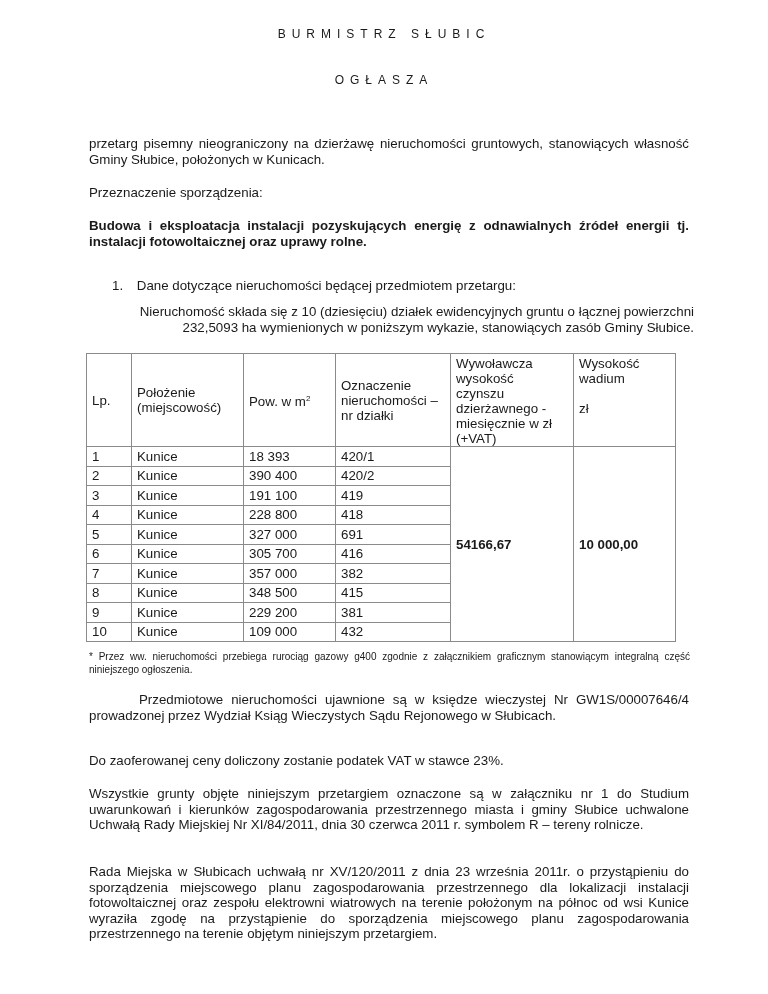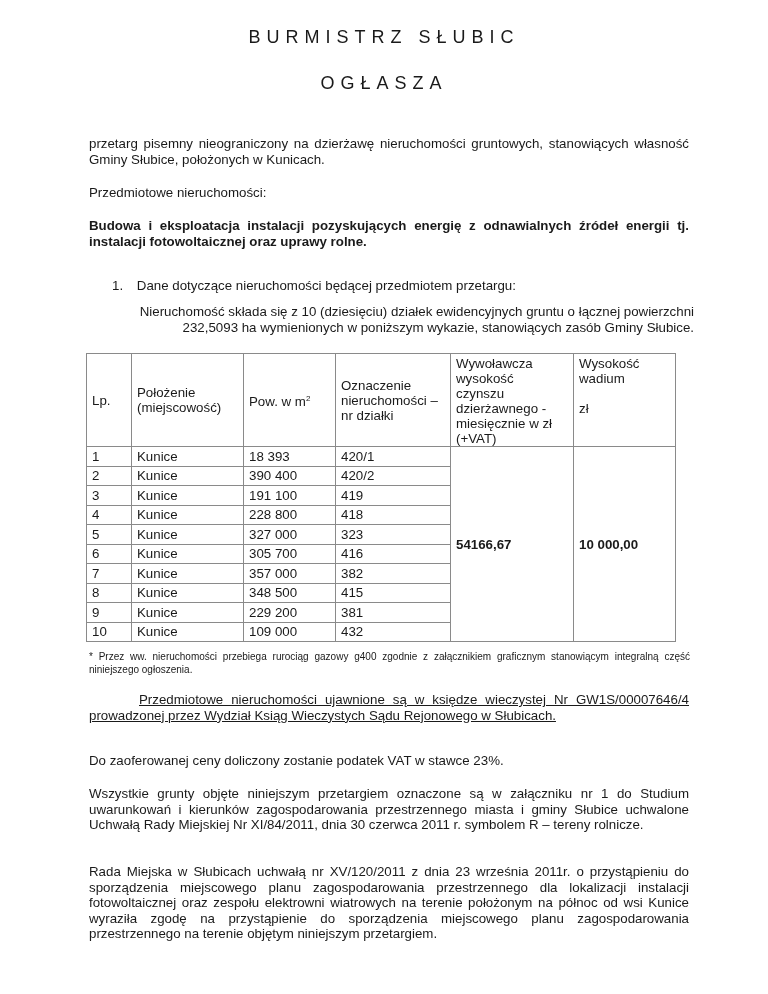--- a/index.html
+++ b/index.html
@@ -4,21 +4,21 @@
 <style>
   html, body { margin: 0; padding: 0; background: #ffffff; }
   body {
     width: 768px; height: 994px; position: relative; overflow: hidden;
     font-family: "Liberation Sans", sans-serif; color: #1a1a1a;
     font-size: 13.3px;
   }
   .abs { position: absolute; }
   .title {
     left: 0; width: 768px; text-align: center; letter-spacing: 6px;
-    font-size: 18px;
+    font-size: 12px;
   }
   .para { left: 89px; width: 600px; line-height: 15.5px; text-align: justify; }
   .bold { font-weight: bold; }
   .footnote { font-size: 10px; line-height: 13px; }
 
   table.plots {
     position: absolute; left: 86px; top: 353px;
     border-collapse: collapse; font-size: 13.3px;
   }
   table.plots td {
@@ -38,21 +38,21 @@
   sup { font-size: 8px; vertical-align: 5px; }
 </style>
 </head>
 <body>
 
 <div class="abs title" style="top:27px;">BURMISTRZ   SŁUBIC</div>
 <div class="abs title" style="top:73px;">OGŁASZA</div>
 
 <div class="abs para" style="top:136px;">przetarg pisemny nieograniczony na dzierżawę nieruchomości gruntowych, stanowiących własność Gminy Słubice, położonych w Kunicach.</div>
 
-<div class="abs para" style="top:185px;">Przedmiotowe nieruchomości:</div>
+<div class="abs para" style="top:185px;">Przeznaczenie sporządzenia:</div>
 
 <div class="abs para bold" style="top:218px;">Budowa i eksploatacja instalacji pozyskujących energię z odnawialnych źródeł energii tj. instalacji fotowoltaicznej oraz uprawy rolne.</div>
 
 <div class="abs" style="top:278px; left:112px;">
   <span>1.</span>
   <span style="margin-left:10px;">Dane dotyczące nieruchomości będącej przedmiotem przetargu:</span>
 </div>
 
 <div class="abs para" style="top:304px; text-align:right; width:605px;">Nieruchomość składa się z 10 (dziesięciu) działek ewidencyjnych gruntu o łącznej powierzchni  232,5093 ha wymienionych w poniższym wykazie, stanowiących zasób Gminy Słubice.</div>
 
@@ -94,21 +94,21 @@
       <tr class="row">
         <td class="c-lp">4</td>
         <td class="c-loc">Kunice</td>
         <td class="c-area">228 800</td>
         <td class="c-plot">418</td>
       </tr>
       <tr class="row">
         <td class="c-lp">5</td>
         <td class="c-loc">Kunice</td>
         <td class="c-area">327 000</td>
-        <td class="c-plot">323</td>
+        <td class="c-plot">691</td>
       </tr>
       <tr class="row">
         <td class="c-lp">6</td>
         <td class="c-loc">Kunice</td>
         <td class="c-area">305 700</td>
         <td class="c-plot">416</td>
       </tr>
       <tr class="row">
         <td class="c-lp">7</td>
         <td class="c-loc">Kunice</td>
@@ -131,19 +131,19 @@
         <td class="c-lp">10</td>
         <td class="c-loc">Kunice</td>
         <td class="c-area">109 000</td>
         <td class="c-plot">432</td>
       </tr>
     </tbody>
 </table>
 
 <div class="abs para footnote" style="top:650px; width:601px;">* Przez ww. nieruchomości przebiega rurociąg gazowy g400 zgodnie z załącznikiem graficznym stanowiącym integralną część niniejszego ogłoszenia.</div>
 
-<div class="abs para" style="top:692px; text-indent:50px;text-decoration:underline;">Przedmiotowe nieruchomości ujawnione są w księdze wieczystej Nr GW1S/00007646/4 prowadzonej przez Wydział Ksiąg Wieczystych Sądu Rejonowego w Słubicach.</div>
+<div class="abs para" style="top:692px; text-indent:50px;">Przedmiotowe nieruchomości ujawnione są w księdze wieczystej Nr GW1S/00007646/4 prowadzonej przez Wydział Ksiąg Wieczystych Sądu Rejonowego w Słubicach.</div>
 
 <div class="abs para" style="top:753px;">Do zaoferowanej ceny doliczony zostanie podatek VAT w stawce 23%.</div>
 
 <div class="abs para" style="top:786px;">Wszystkie grunty objęte niniejszym przetargiem oznaczone są w załączniku nr 1 do Studium uwarunkowań i kierunków zagospodarowania przestrzennego miasta i gminy Słubice uchwalone Uchwałą Rady Miejskiej Nr XI/84/2011, dnia 30 czerwca 2011 r. symbolem R – tereny rolnicze.</div>
 
 <div class="abs para" style="top:864px;">Rada Miejska w Słubicach uchwałą nr XV/120/2011 z dnia 23 września 2011r. o przystąpieniu do sporządzenia miejscowego planu zagospodarowania przestrzennego dla lokalizacji instalacji fotowoltaicznej oraz zespołu elektrowni wiatrowych na terenie położonym na północ od wsi Kunice wyraziła zgodę na przystąpienie do sporządzenia miejscowego planu zagospodarowania przestrzennego na terenie objętym niniejszym przetargiem.</div>
 
 </body></html>

